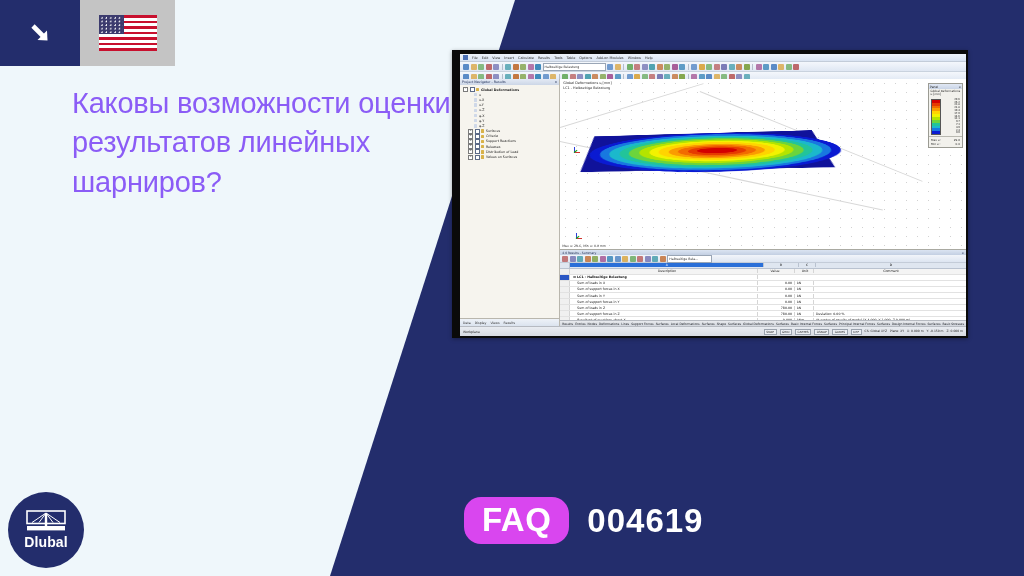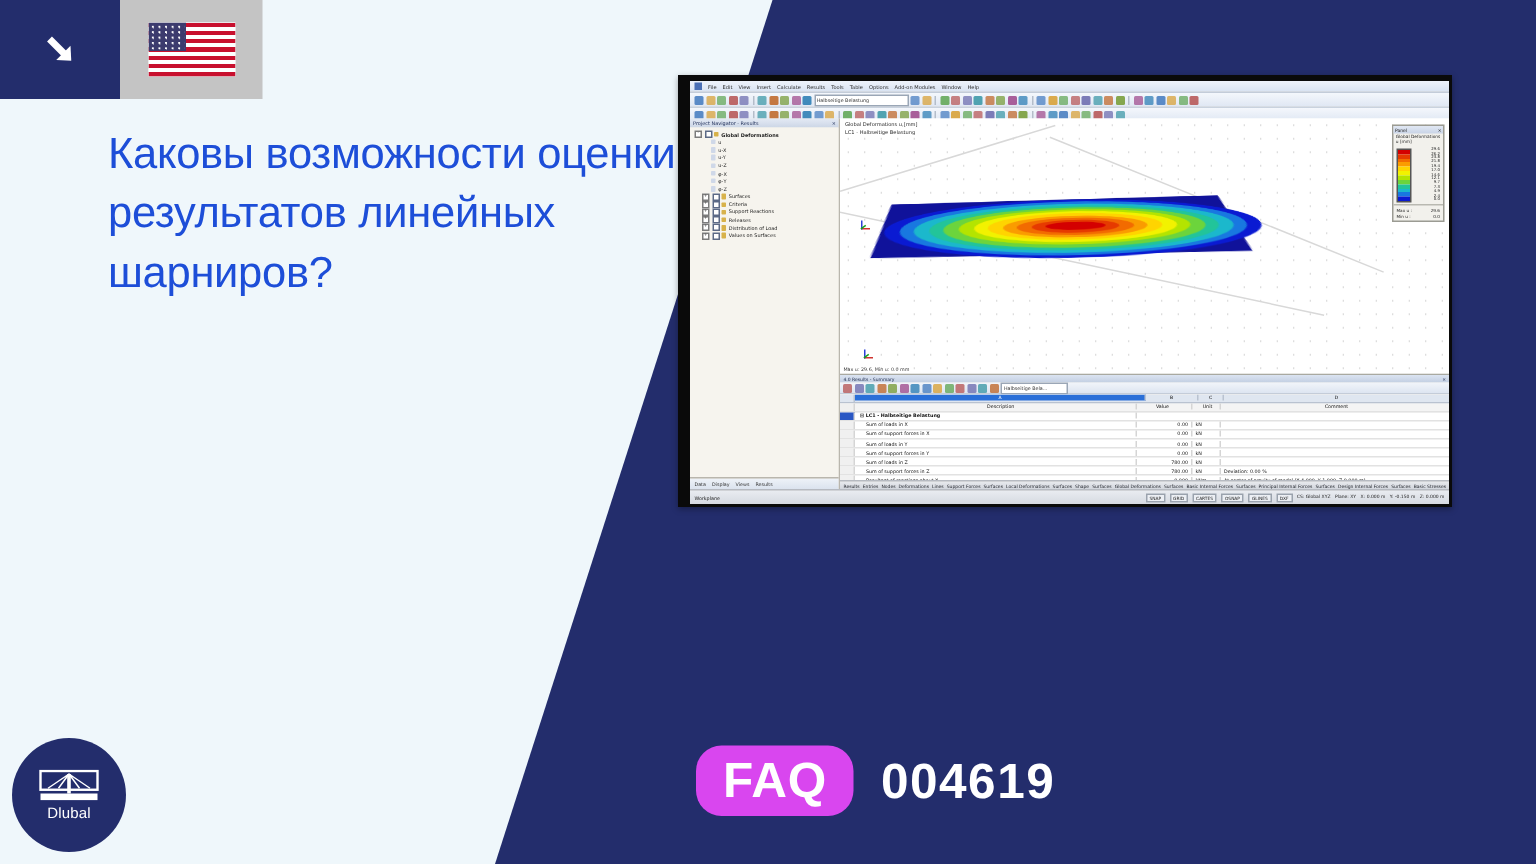--- a/index.html
+++ b/index.html
@@ -33,32 +33,32 @@
   .flag .stripes{position:absolute;inset:0;
     background:repeating-linear-gradient(to bottom,#c8102e 0 2.77px,#ffffff 2.77px 5.54px);}
   .flag .canton{position:absolute;left:0;top:0;width:25px;height:19.4px;background:#3c3b6e;}
   .flag .canton .stars{position:absolute;inset:1px;
     background:
       radial-gradient(circle at 2px 2px, #fff 0.7px, transparent 0.8px) 0 0/4.4px 3.6px;}
 
   
   .headline{
     position:absolute;left:72px;top:84px;width:380px;
-    color:#1d4ed8;font-size:29px;line-height:1.36;font-weight:400;
+    color:#8b5cf6;font-size:29px;line-height:1.36;font-weight:400;
     letter-spacing:-0.2px;
   }
 
   
   .logo{
     position:absolute;left:8px;bottom:8px;width:76px;height:76px;border-radius:50%;
     background:#232d6c;display:flex;flex-direction:column;
     align-items:center;justify-content:center;gap:2px;
   }
   .logo-mark{width:40px;height:22px;position:relative;}
-  .logo-name{color:#fff;font-size:10px;font-weight:normal;letter-spacing:0.1px;text-align:right;}
+  .logo-name{color:#fff;font-size:14px;font-weight:bold;letter-spacing:0.1px;text-align:right;}
 
   
   .faq-row{position:absolute;left:464px;bottom:32px;display:flex;align-items:center;gap:18px;}
   .faq-badge{
     background:#d946ef;color:#ffffff;font-size:33px;font-weight:bold;
     padding:6px 18px 8px;letter-spacing:0.5px;line-height:1;border-radius:17px;
   }
   .faq-num{color:#ffffff;font-size:33px;font-weight:bold;letter-spacing:1px;}
 
   

